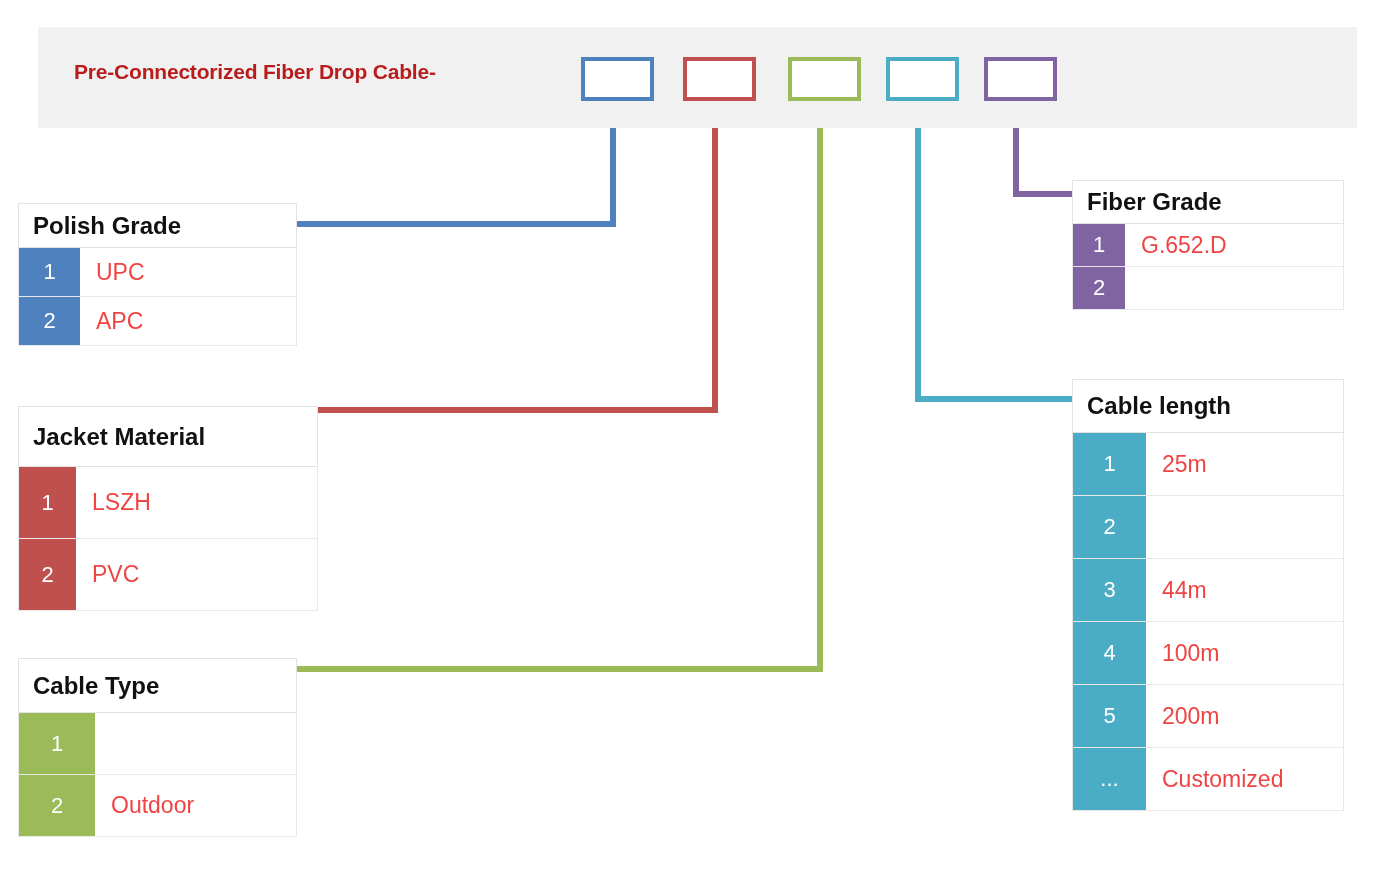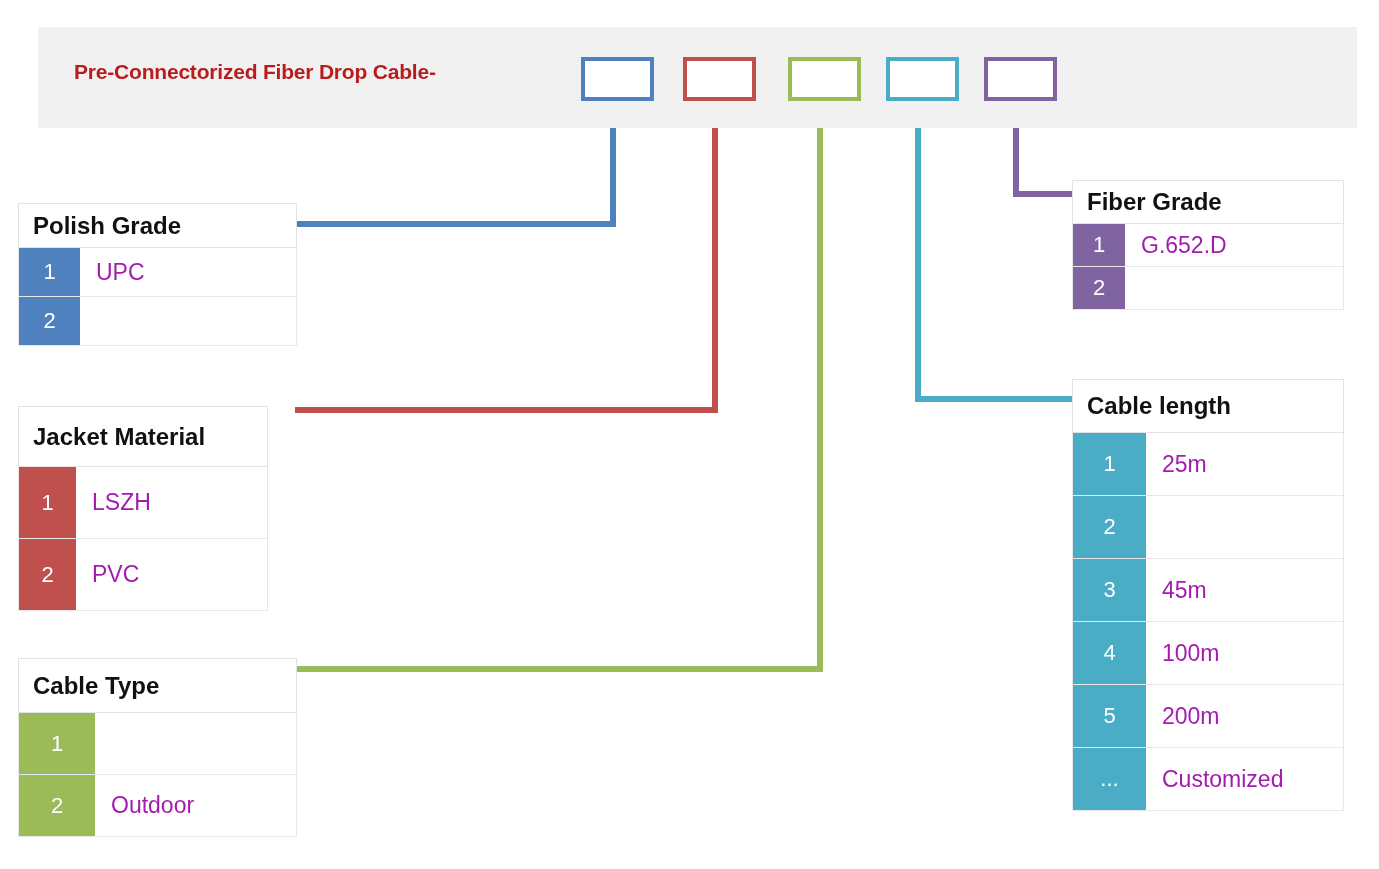--- a/index.html
+++ b/index.html
@@ -84,21 +84,21 @@
   .opt-code {
     color: #ffffff;
     font-size: 22px;
     display: flex;
     align-items: center;
     justify-content: center;
     box-sizing: border-box;
     flex: 0 0 auto;
   }
   .opt-label {
-    color: #a21caf;
+    color: #ef4444;
     font-size: 23px;
     display: flex;
     align-items: center;
     padding-left: 16px;
     box-sizing: border-box;
     flex: 1 1 auto;
     white-space: nowrap;
   }
 </style>
 </head>
@@ -133,24 +133,25 @@
   <div class="opt-table" style="left:18px; top:203px; width:279px;">
     <div class="opt-header" style="height:45px;">
       <span>Polish Grade</span>
     </div>
     <div class="opt-row" style="height:49px;">
       <div class="opt-code" style="width:61px; background:#4e81bd;">1</div>
       <div class="opt-label">UPC</div>
     </div>
     <div class="opt-row" style="height:49px;">
       <div class="opt-code" style="width:61px; background:#4e81bd;">2</div>
-    </div>
-  </div>
-
-  <div class="opt-table" style="left:18px; top:406px; width:250px;">
+      <div class="opt-label">APC</div>
+    </div>
+  </div>
+
+  <div class="opt-table" style="left:18px; top:406px; width:300px;">
     <div class="opt-header" style="height:61px;">
       <span>Jacket Material</span>
     </div>
     <div class="opt-row" style="height:72px;">
       <div class="opt-code" style="width:57px; background:#c0504e;">1</div>
       <div class="opt-label">LSZH</div>
     </div>
     <div class="opt-row" style="height:72px;">
       <div class="opt-code" style="width:57px; background:#c0504e;">2</div>
       <div class="opt-label">PVC</div>
@@ -189,21 +190,21 @@
     </div>
     <div class="opt-row" style="height:63px;">
       <div class="opt-code" style="width:73px; background:#4bacc6;">1</div>
       <div class="opt-label">25m</div>
     </div>
     <div class="opt-row" style="height:63px;">
       <div class="opt-code" style="width:73px; background:#4bacc6;">2</div>
     </div>
     <div class="opt-row" style="height:63px;">
       <div class="opt-code" style="width:73px; background:#4bacc6;">3</div>
-      <div class="opt-label">45m</div>
+      <div class="opt-label">44m</div>
     </div>
     <div class="opt-row" style="height:63px;">
       <div class="opt-code" style="width:73px; background:#4bacc6;">4</div>
       <div class="opt-label">100m</div>
     </div>
     <div class="opt-row" style="height:63px;">
       <div class="opt-code" style="width:73px; background:#4bacc6;">5</div>
       <div class="opt-label">200m</div>
     </div>
     <div class="opt-row" style="height:63px;">

